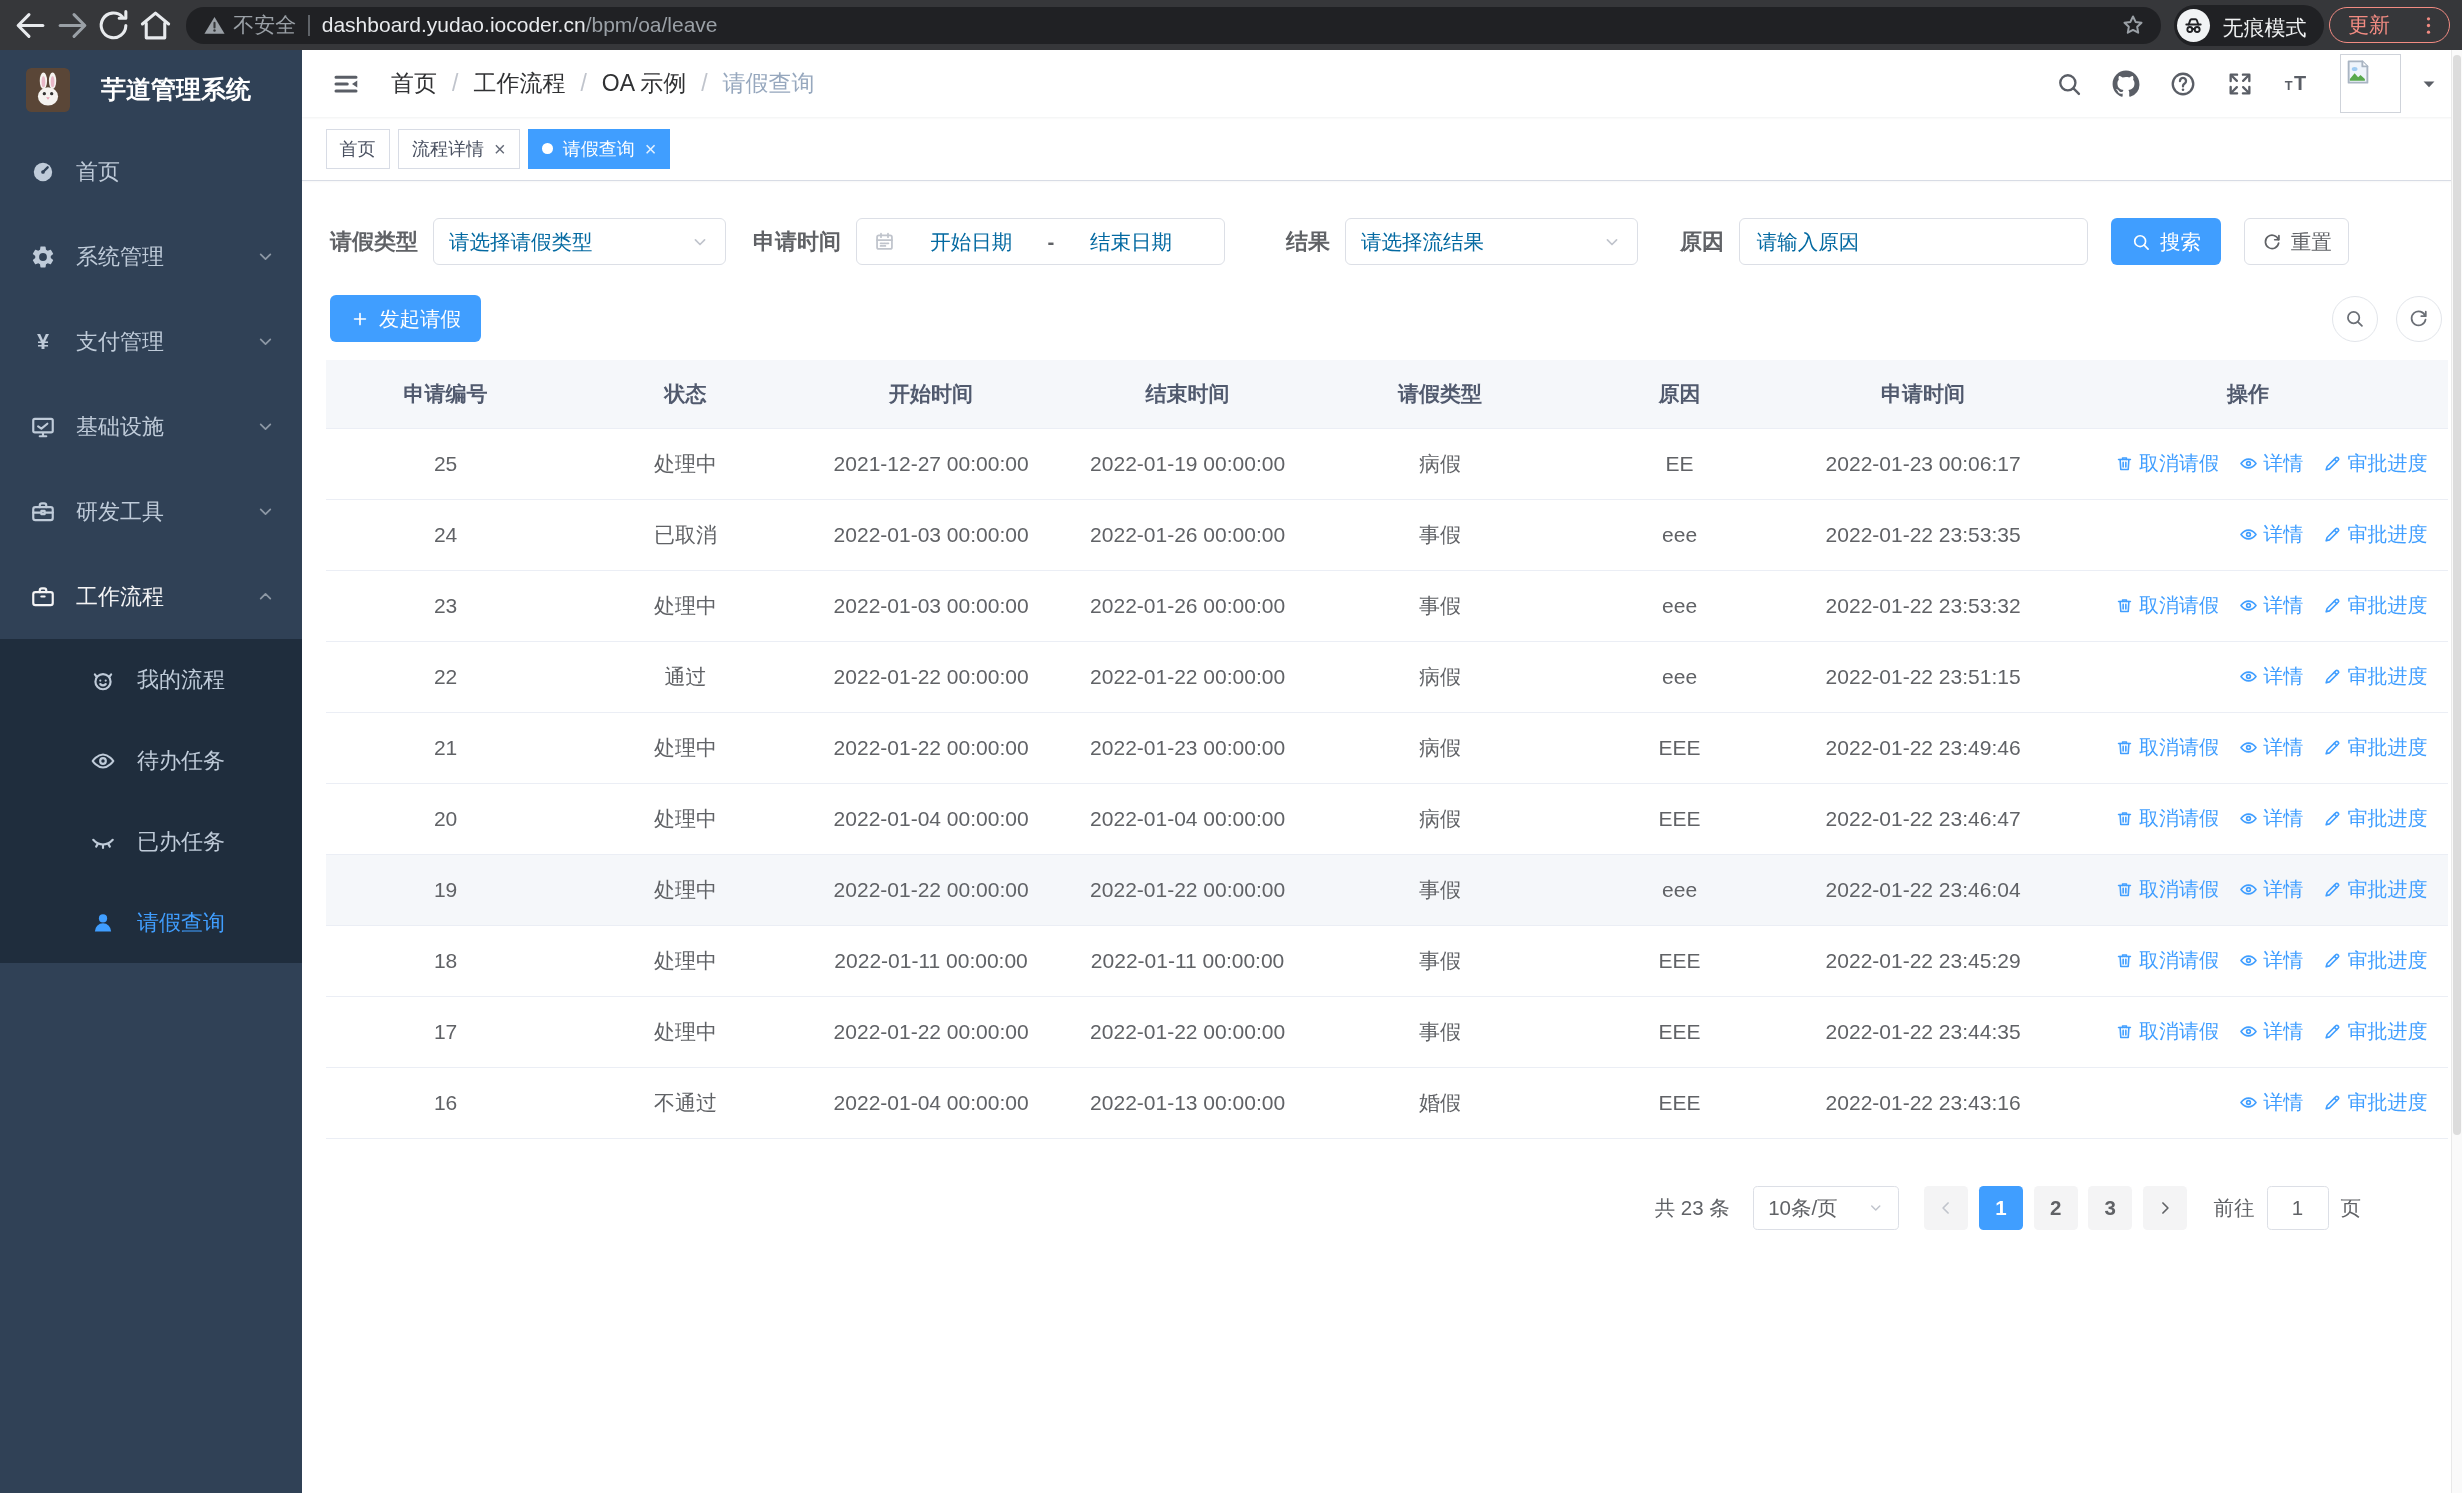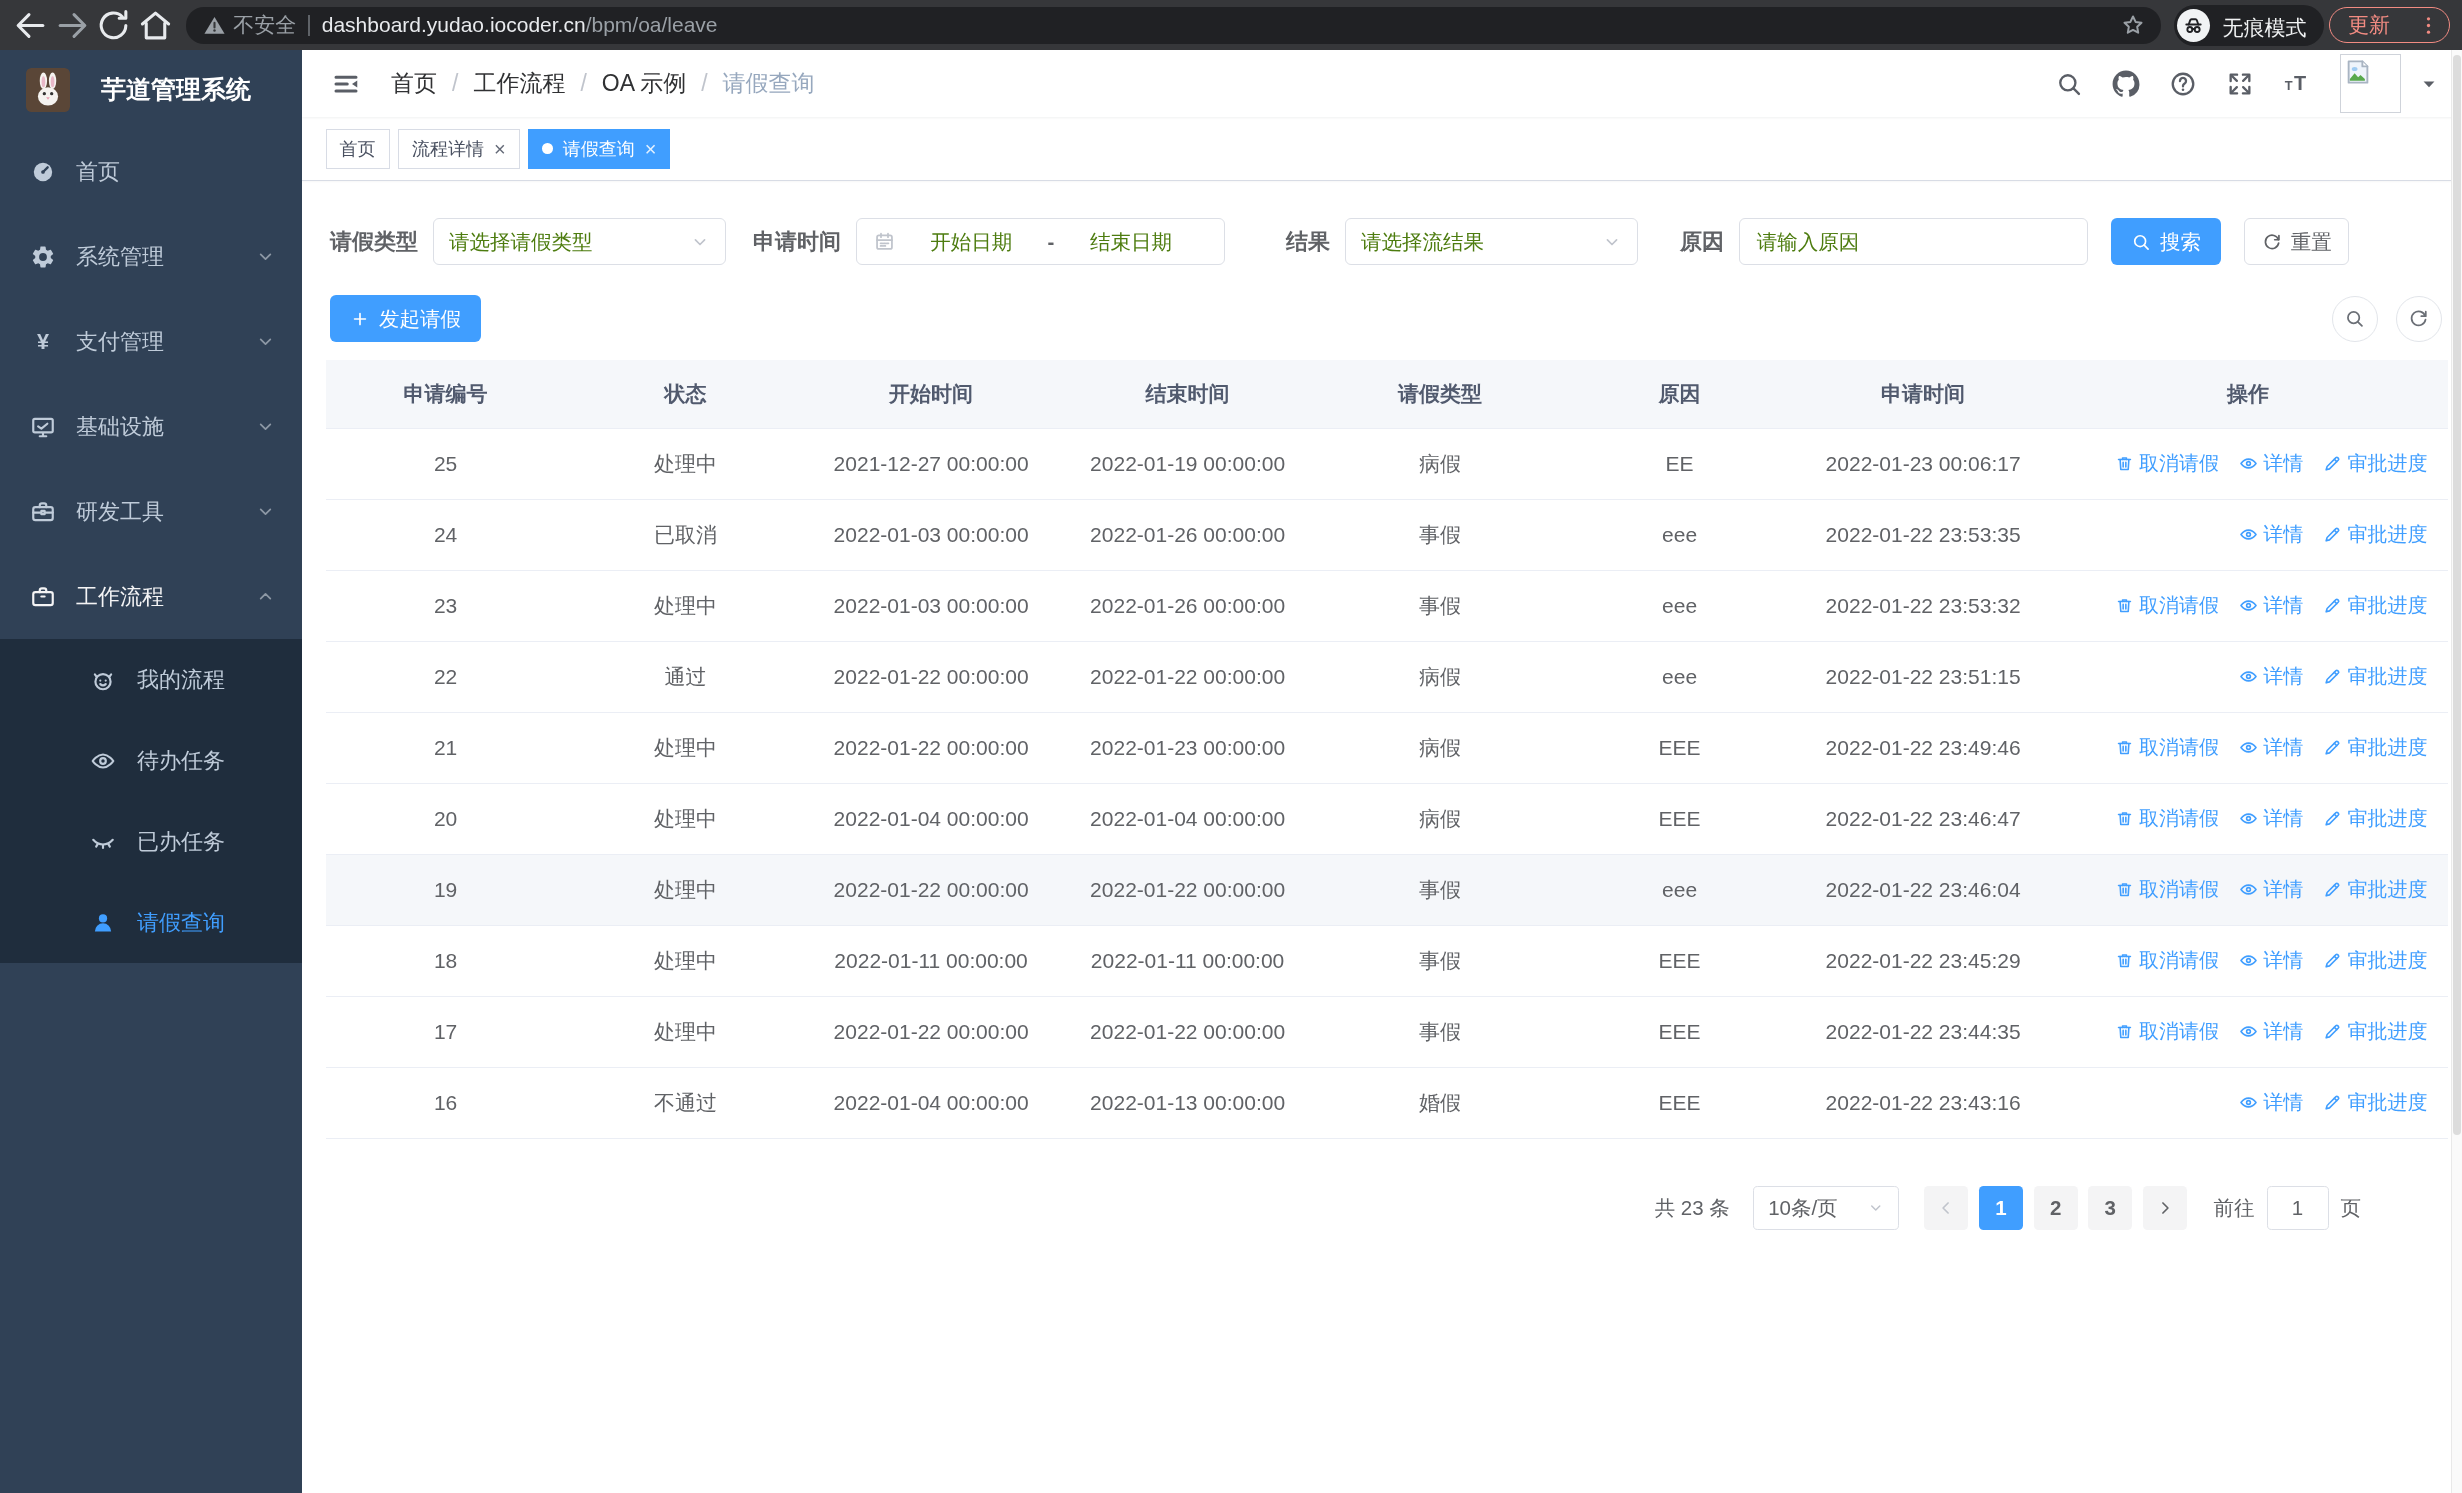--- a/index.html
+++ b/index.html
@@ -69,21 +69,21 @@
   .tag{height:40px;display:inline-flex;align-items:center;padding:0 13px;border:0.8px solid #d8dce5;background:#fff;color:#495060;font-size:18px;gap:10px;cursor:pointer;white-space:nowrap}
   .tag .dot{width:10.6px;height:10.6px;border-radius:50%;background:#fff;display:none;flex:none}
   .tag.active{background:var(--accent);border-color:var(--accent);color:#fff}
   .tag.active .dot{display:inline-block}
   .tag .close{font-size:20px;line-height:1;opacity:.85;cursor:pointer}
 
   
   .filter-row{display:flex;align-items:center;margin:37px 0 0 28px;height:47px;white-space:nowrap}
   .f-label{font-size:22px;font-weight:700;color:#606266}
   .ctrl{height:47px;border:1.5px solid #dcdfe6;border-radius:6px;background:#fff;display:flex;align-items:center;font-size:20.5px;color:#c0c4cc;cursor:pointer}
-  .ph{color:#4d7c0f}
+  .ph{color:#0369a1}
   .select{width:293px;padding:0 15px;justify-content:space-between}
   .select .svg-ic{width:20px;height:20px;color:#c0c4cc}
   .date-range{width:369px;padding:0 16.7px}
   .date-range .svg-ic{width:21px;height:21px;color:#c0c4cc;flex:none}
   .date-range .ph{flex:1;text-align:center}
   .date-range .sep{color:#606266;font-weight:700}
   .input{width:349px;padding:0 16.7px;cursor:text}
   .btn{height:47px;border-radius:6px;font-size:20.5px;display:inline-flex;align-items:center;justify-content:center;gap:9px;cursor:pointer}
   .btn .svg-ic{width:20px;height:20px}
   .btn.primary{background:var(--accent);color:#fff;border:none;padding:0 20px}

